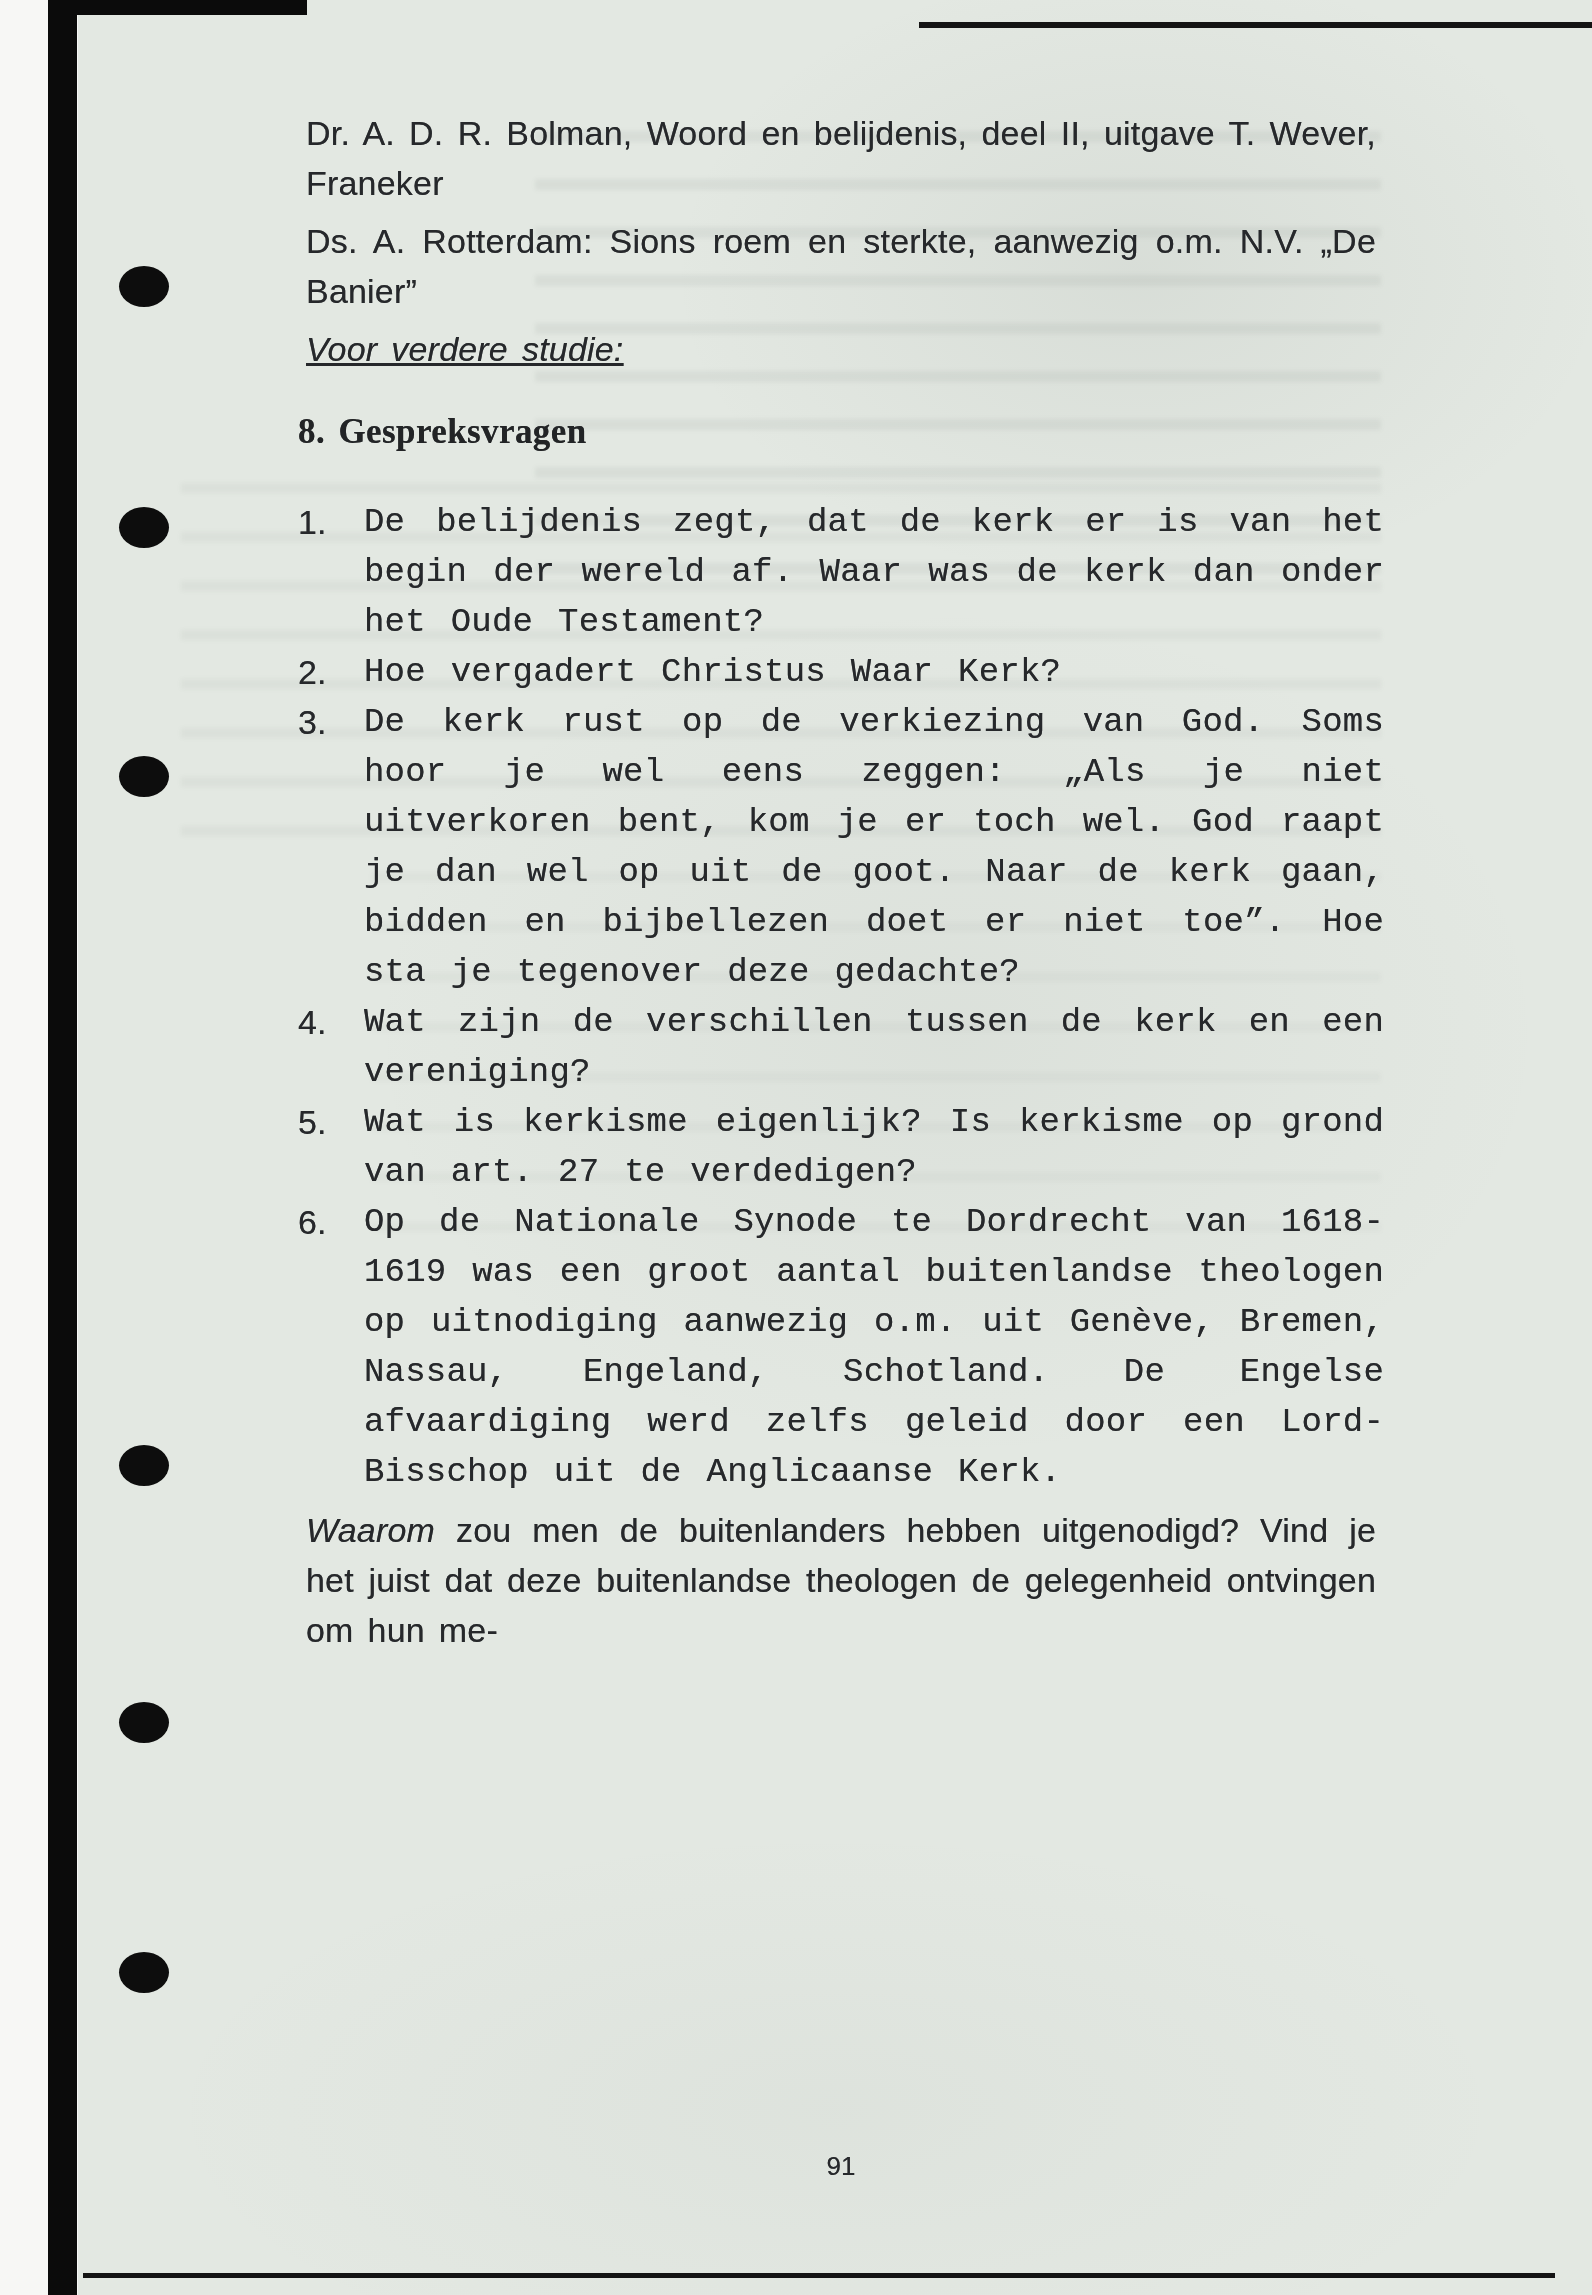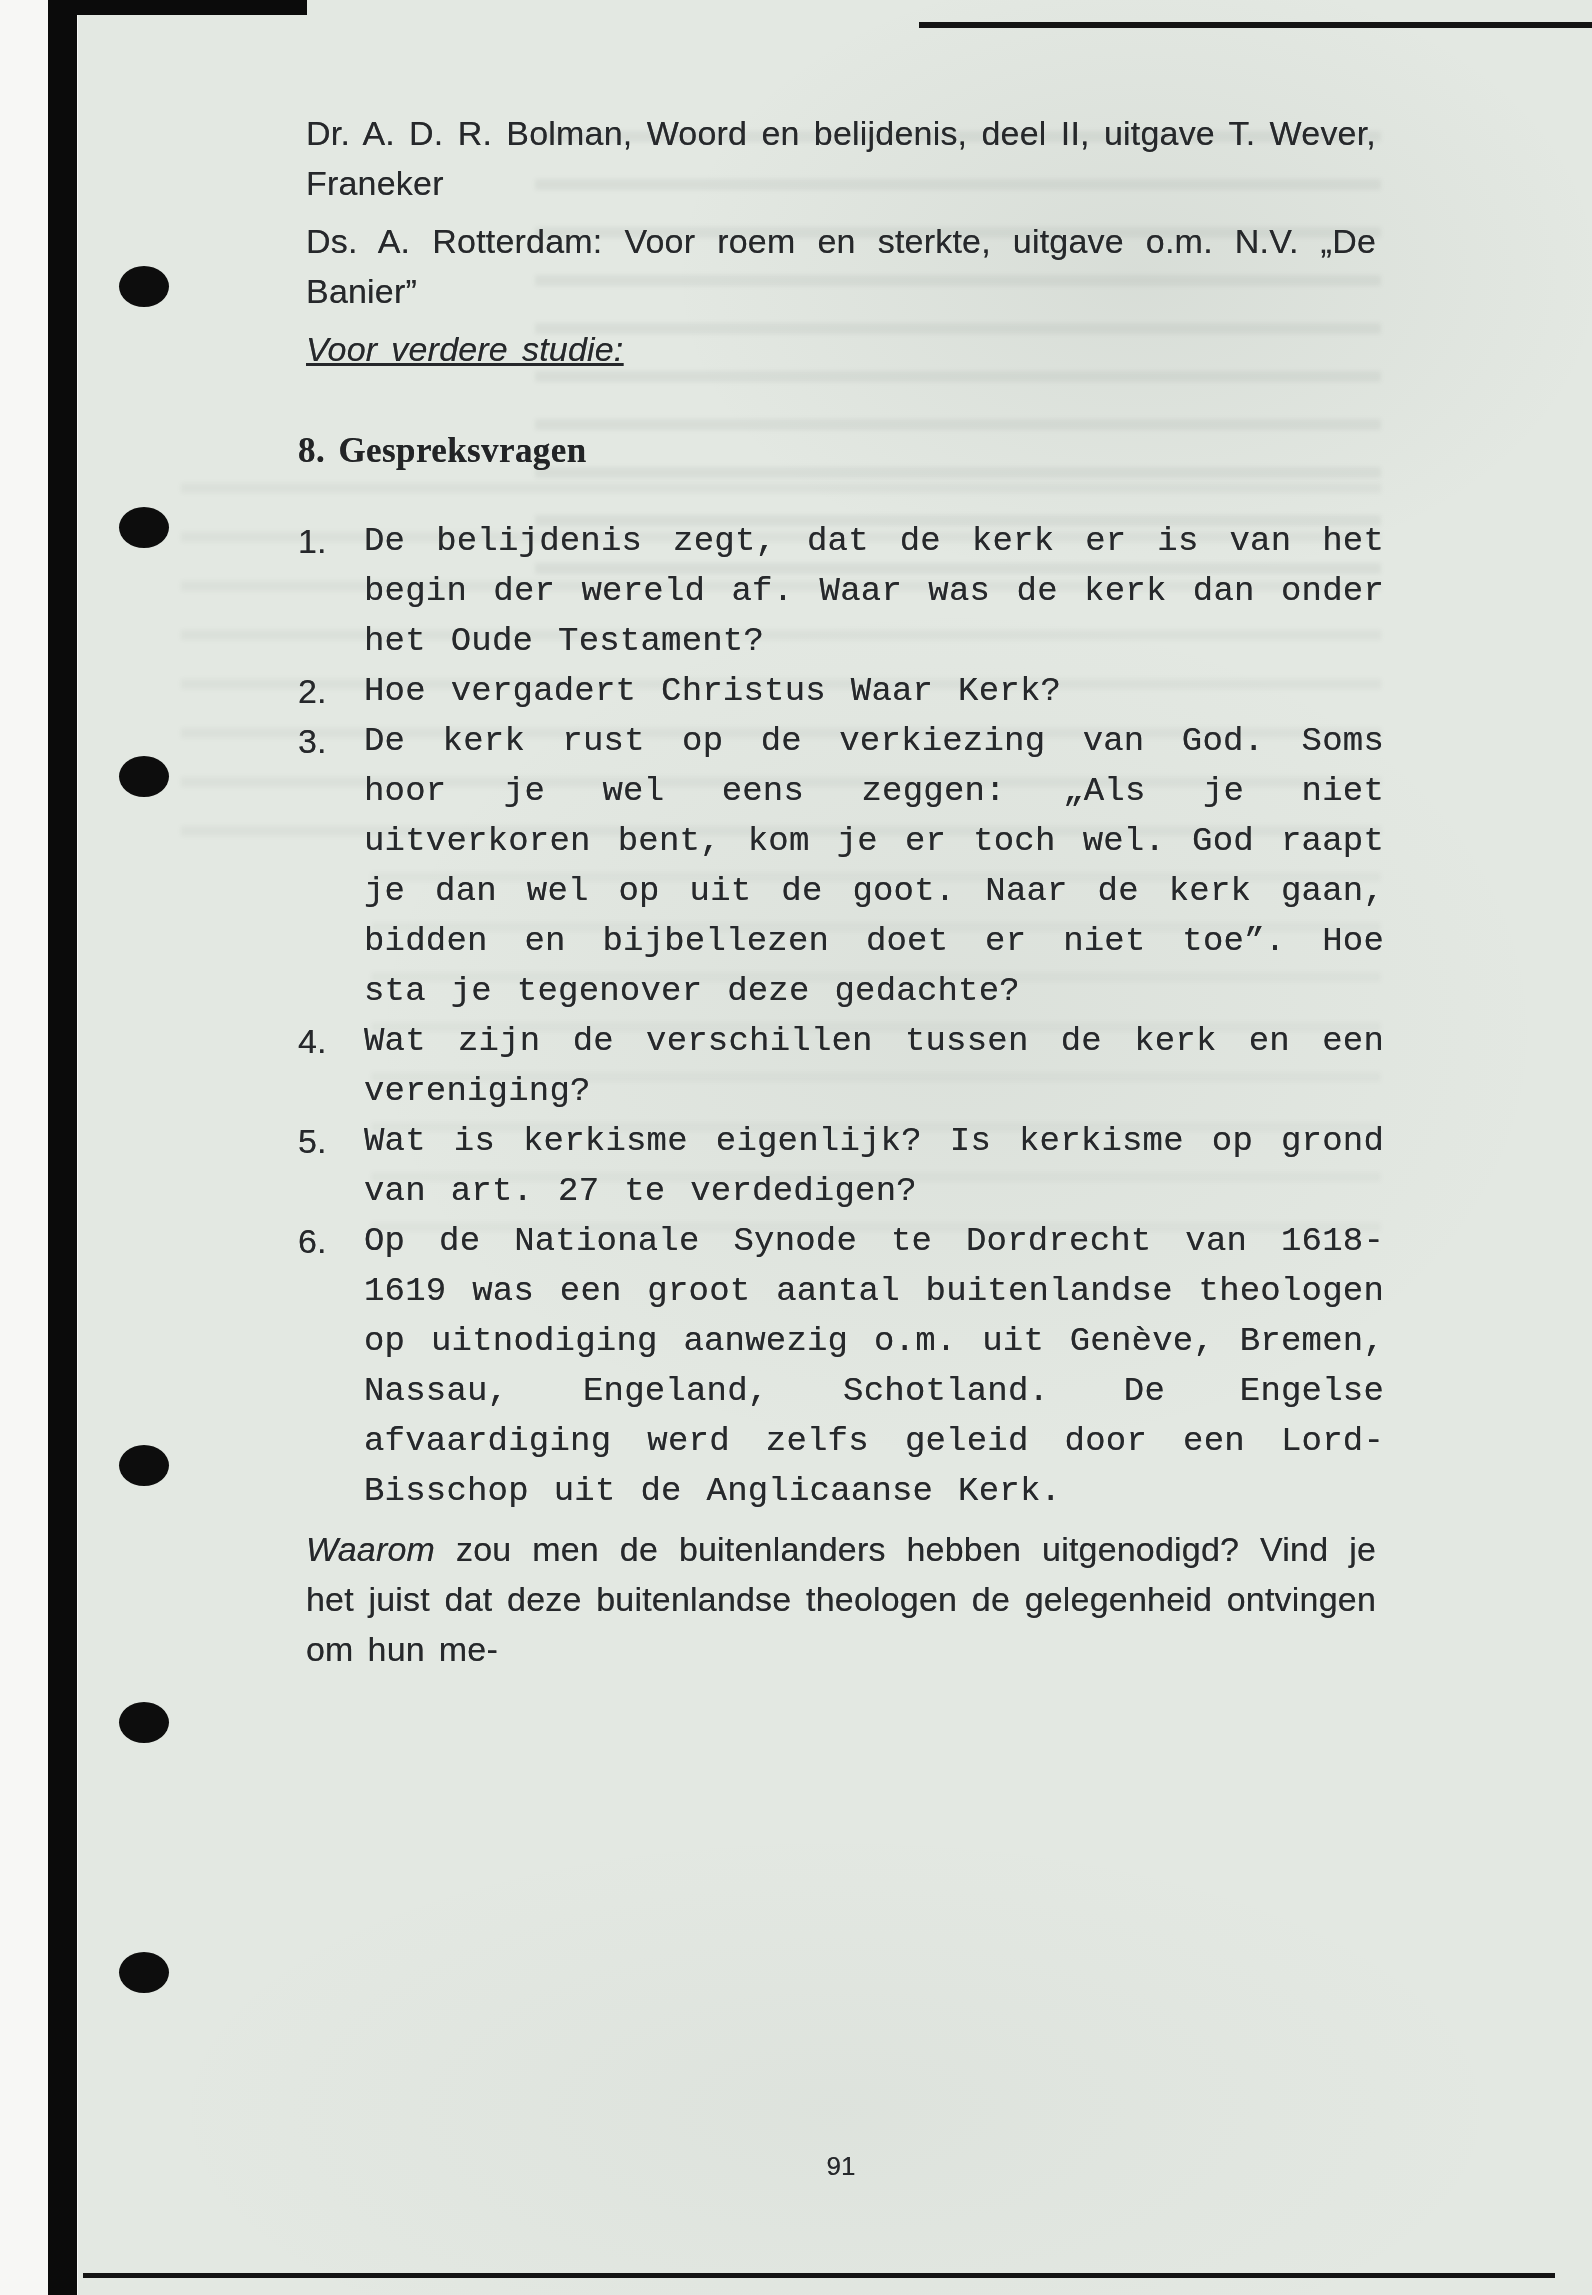--- a/index.html
+++ b/index.html
@@ -43,21 +43,21 @@
     position: absolute; left: 298px; top: 100px; width: 1086px;
     color: #26282b; font-size: 34px; line-height: 50px;
     text-align: justify; word-spacing: 4.3px; letter-spacing: 0.2px;
     text-shadow: 0 0 0.5px rgba(30,32,34,0.65);
   }
   .content p { margin: 8px; }
   .vvs { font-style: italic; margin: 54px 0 48px; text-decoration: underline; }
   .section-heading {
     font-family: "Liberation Serif", serif; font-weight: bold;
     font-size: 35px; line-height: 45px; letter-spacing: 0.4px;
-    margin: 54px 0 43px; color: #222426; text-align: left;
+    margin: 35px 0 43px; color: #222426; text-align: left;
   }
   .q { display: flex; }
   .qnum { flex: 0 0 66px; }
   .qtext { flex: 1; text-align: justify; font-family: Liberation Mono, monospace; }
   .cont { margin-left: 66px; }
   .cont em { }
   .pagenum {
     position: absolute; left: 298px; top: 2151px; width: 1086px;
     text-align: center; font-size: 26px; color: #26282b;
     text-shadow: 0 0 0.5px rgba(30,32,34,0.65);
@@ -79,21 +79,21 @@
 
 <div class="hole hole-1"></div>
 <div class="hole hole-2"></div>
 <div class="hole hole-3"></div>
 <div class="hole hole-4"></div>
 <div class="hole hole-5"></div>
 <div class="hole hole-6"></div>
 
 <div class="content">
   <p>Dr. A. D. R. Bolman, Woord en belijdenis, deel II, uitgave T. Wever, Franeker</p>
-  <p>Ds. A. Rotterdam: Voor roem en sterkte, uitgave o.m. N.V. „De Banier”</p>
+  <p>Ds. A. Rotterdam: Sions roem en sterkte, aanwezig o.m. N.V. „De Banier”</p>
 
   <p class="vvs">Voor verdere studie:</p>
 
 
   <h2 class="section-heading">8. Gespreksvragen</h2>
 
   <div>
     <div class="q">
       <span class="qnum">1.</span>
       <span class="qtext">De belijdenis zegt, dat de kerk er is van het begin der wereld af. Waar was de kerk dan onder het Oude Testament?</span>

